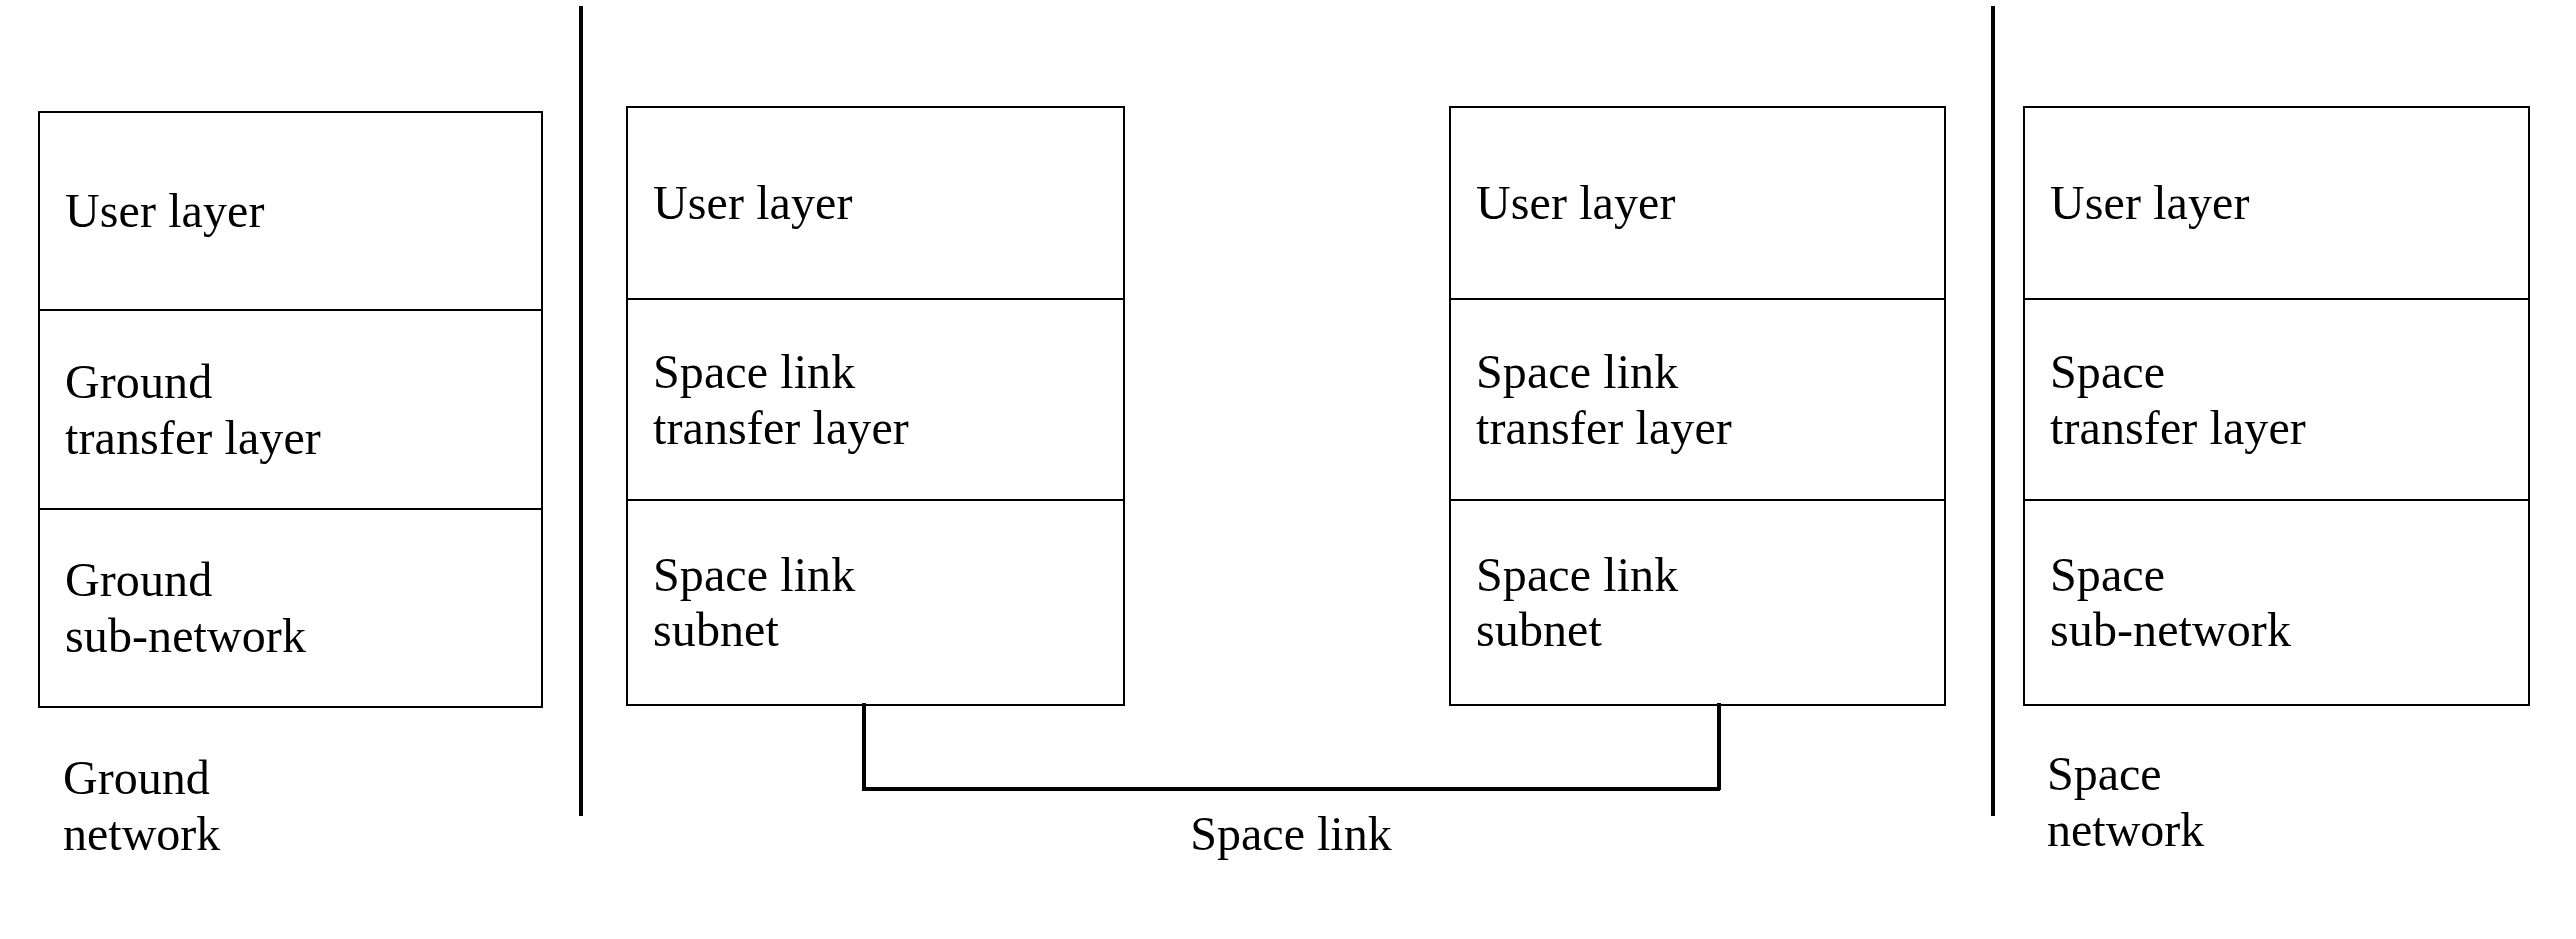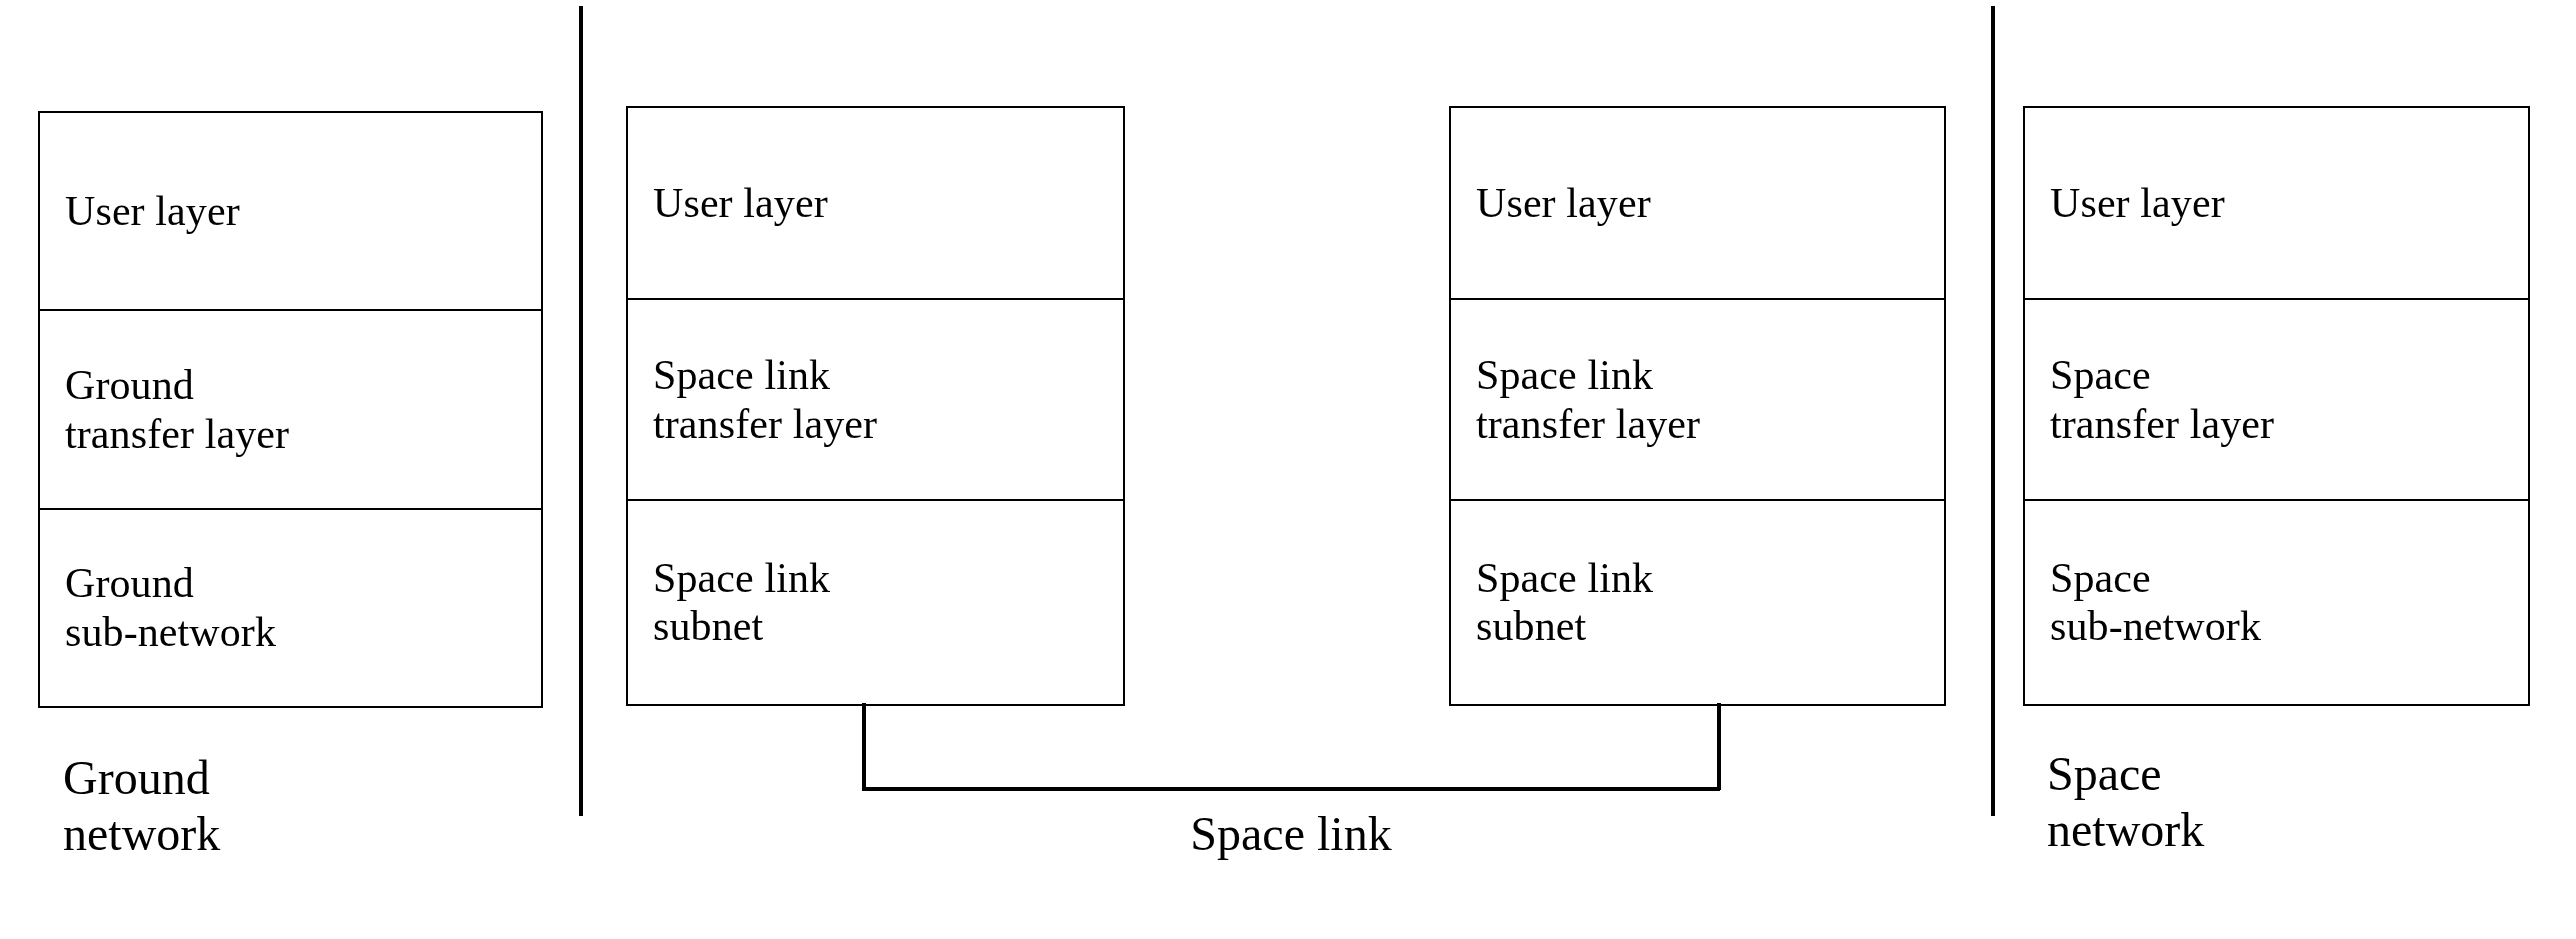--- a/index.html
+++ b/index.html
@@ -34,21 +34,21 @@
     align-items: center;
     background: #ffffff;
     padding-left: 25px;
     padding-right: 10.2px;
     border-bottom: 2.2px solid #000000;
   }
   .layer-cell:last-child {
     border-bottom: none;
   }
   .layer-text {
-    font-size: 42px;
+    font-size: 48px;
     line-height: 1.16;
     letter-spacing: 0.1px;
     white-space: pre-line;
     text-align: left;
   }
 
   
   .cell-h1 { height: 199px; }   
   .cell-h2 { height: 200px; }   
   .cell-h3 { height: 197px; }   

